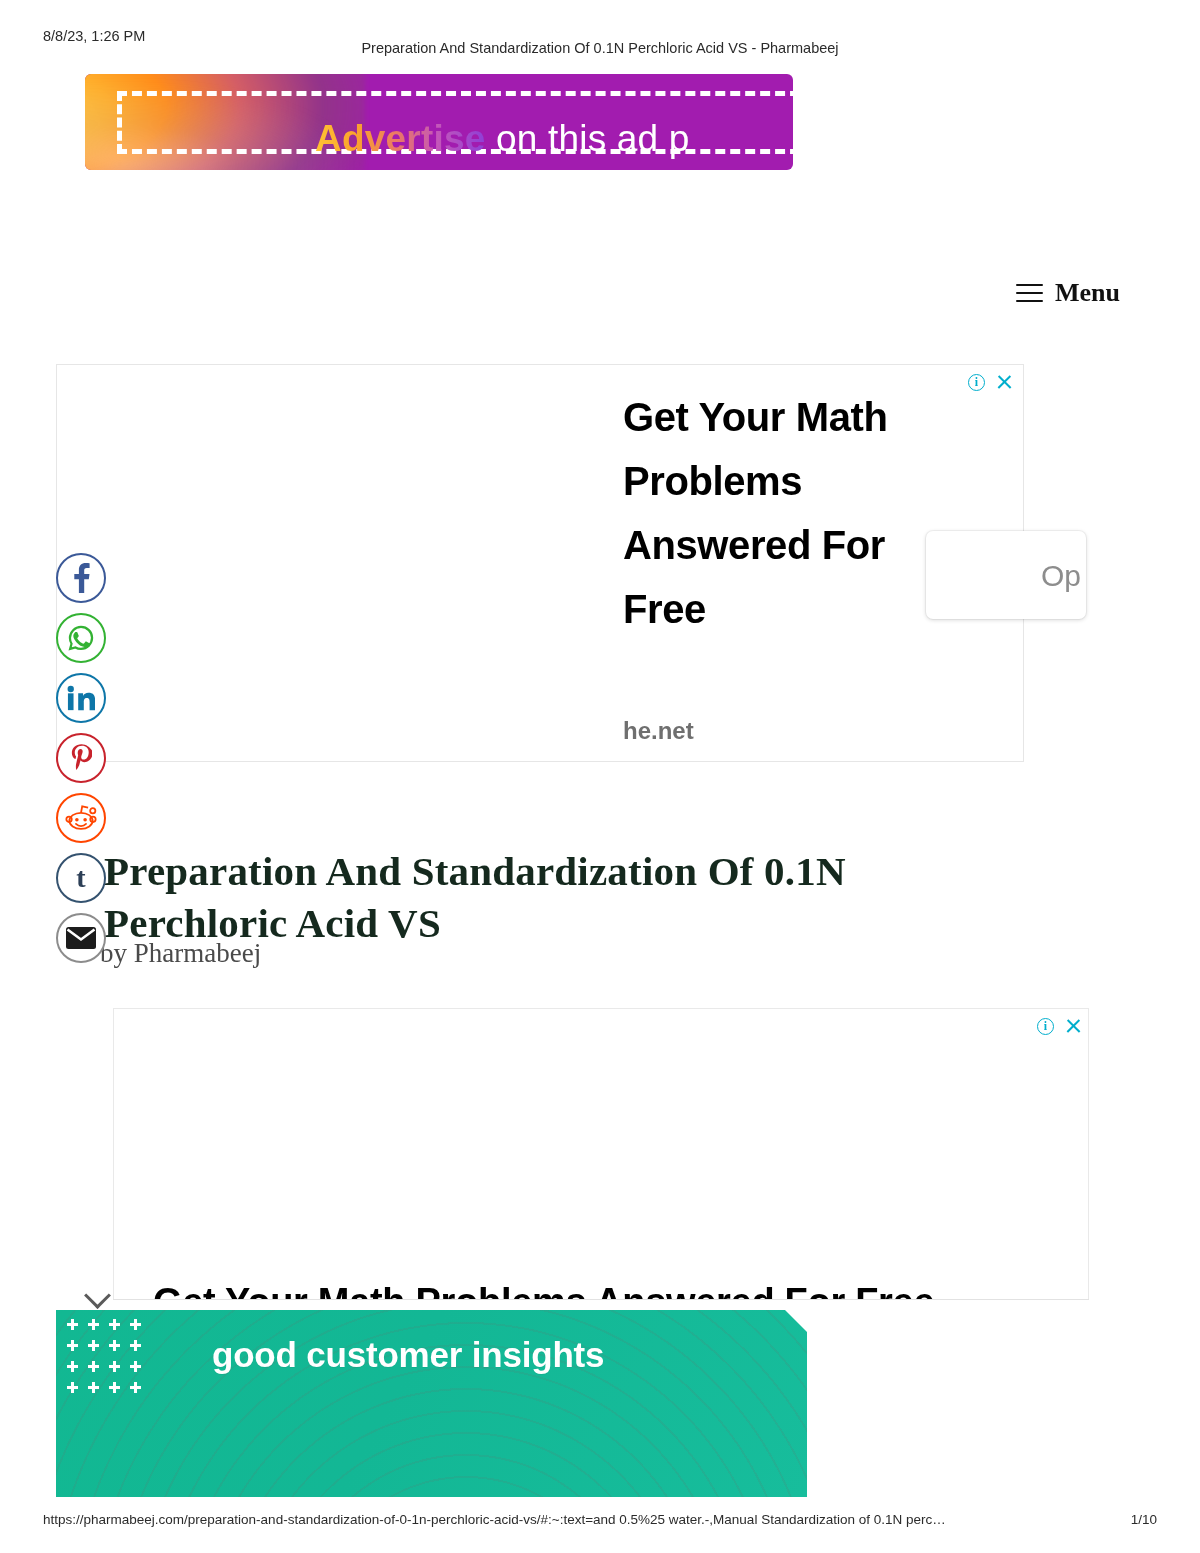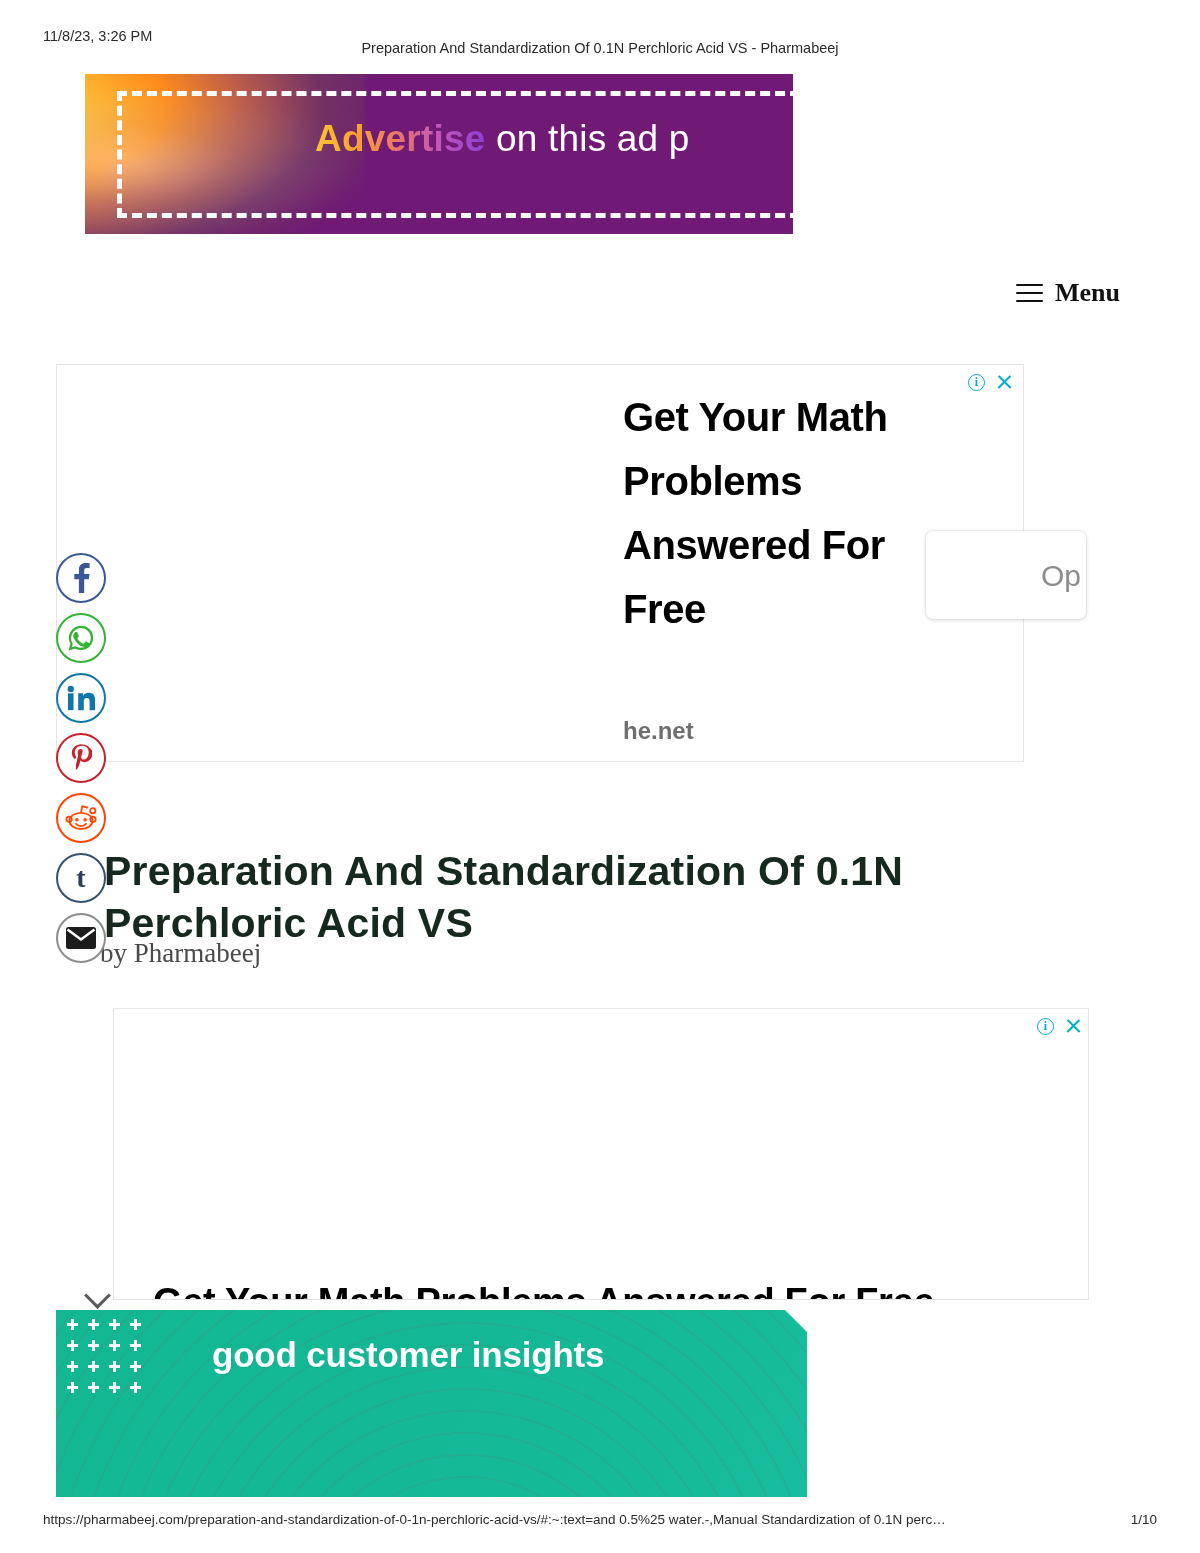--- a/index.html
+++ b/index.html
@@ -41,23 +41,24 @@
     white-space: nowrap;
     margin-top: 12px;
   }
 
   
   .top-banner {
     position: absolute;
     left: 85px;
     top: 74px;
     width: 708px;
-    height: 160px;
+    height: 96px;
     overflow: hidden;
-    background: #701a75;
+    background: #a21caf;
+    border-radius: 6px;
   }
   .top-banner .tb-glow {
     position: absolute;
     left: -140px;
     top: -70px;
     width: 420px;
     height: 270px;
     background: radial-gradient(ellipse at 18% 38%,
                 #ffd24a 0%, #ffae2b 18%, #ff8c1a 30%,
                 rgba(255,150,40,0.55) 45%,
@@ -261,21 +262,21 @@
     font-size: 28px;
     line-height: 1;
   }
 
   
   .article-title {
     position: absolute;
     left: 104px;
     top: 818px;
     width: 930px;
-    font-family: Liberation Sans, sans-serif;
+    font-family: Liberation Serif, serif;
     font-size: 41px;
     line-height: 52px;
     font-weight: 700;
     color: #15291e;
     letter-spacing: 0.2px;
   }
   .article-byline {
     position: absolute;
     left: 100px;
     top: 938px;
@@ -419,21 +420,21 @@
     position: absolute;
     right: 43px;
     top: 0;
     white-space: nowrap;
   }
 </style>
 </head>
 <body>
 
 <div class="print-header">
-  <span class="ph-date">11/8/23, 3:26 PM</span>
+  <span class="ph-date">8/8/23, 1:26 PM</span>
   <span class="ph-title">Preparation And Standardization Of 0.1N Perchloric Acid VS - Pharmabeej</span>
 </div>
 
 <div class="top-banner">
   <div class="tb-glow"></div>
   <div class="tb-glow2"></div>
   <div class="tb-dash"></div>
   <div class="tb-text">
     <span class="tb-word">Advertise</span><span class="tb-rest"> on this ad p</span>
   </div>

